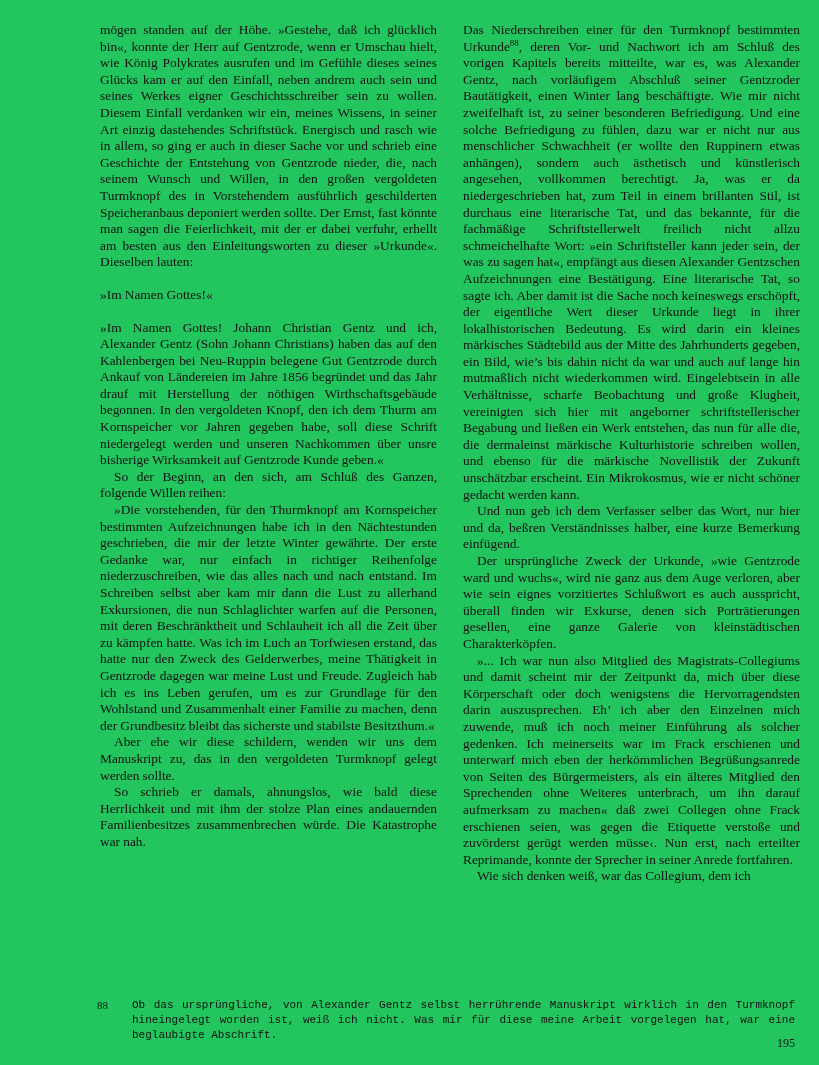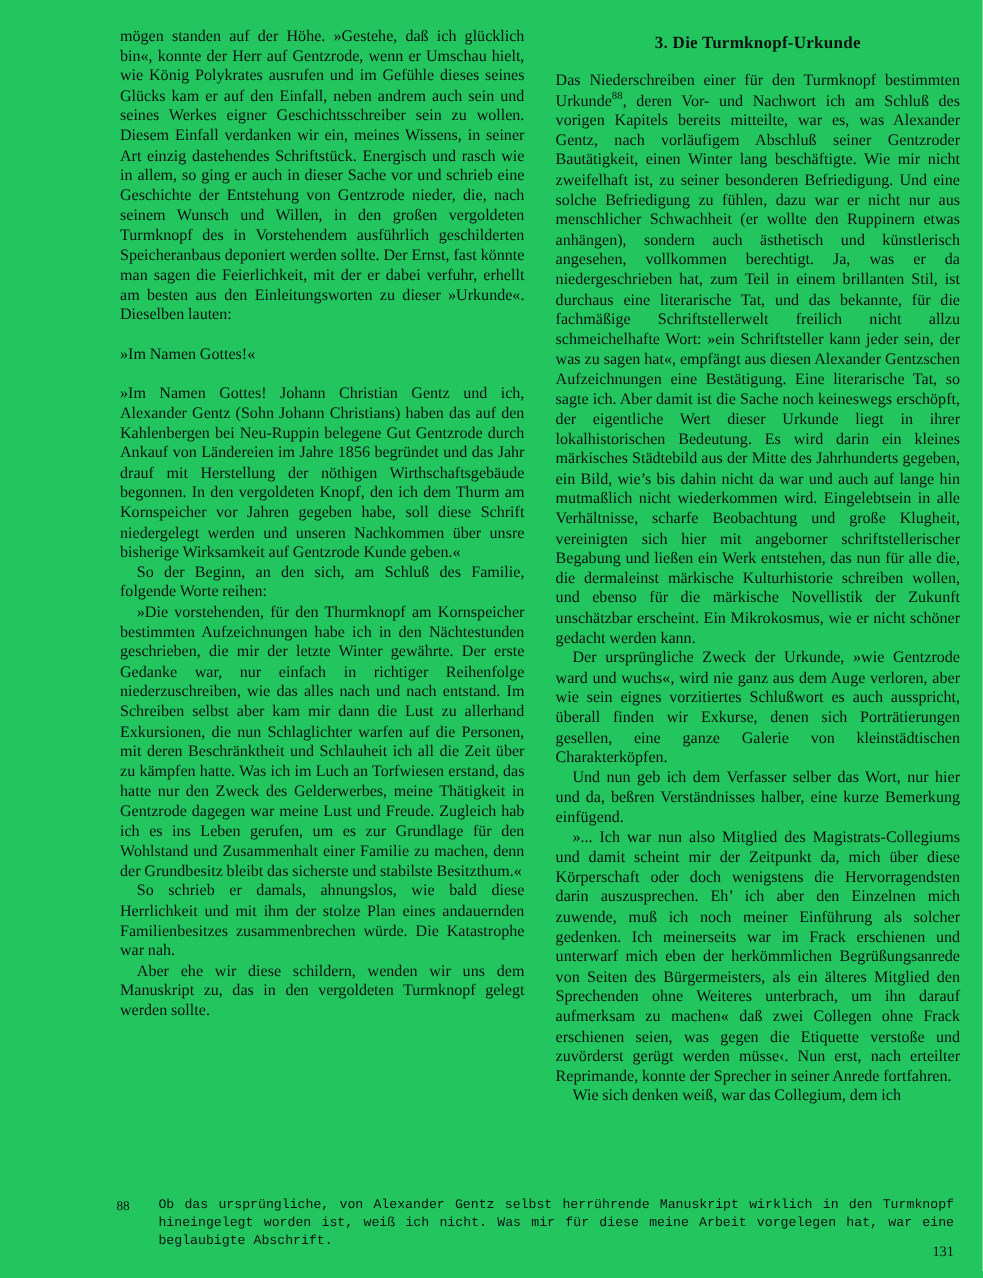--- a/index.html
+++ b/index.html
@@ -84,37 +84,36 @@
 <body>
 
 <div class="page">
 
   <div class="columns">
 
     <div class="col">
       <p>mögen standen auf der Höhe. »Gestehe, daß ich glücklich bin«, konnte der Herr auf Gentzrode, wenn er Umschau hielt, wie König Polykrates ausrufen und im Gefühle dieses seines Glücks kam er auf den Einfall, neben andrem auch sein und seines Werkes eigner Geschichtsschreiber sein zu wollen. Diesem Einfall verdanken wir ein, meines Wissens, in seiner Art einzig dastehendes Schriftstück. Energisch und rasch wie in allem, so ging er auch in dieser Sache vor und schrieb eine Geschichte der Entstehung von Gentzrode nieder, die, nach seinem Wunsch und Willen, in den großen vergoldeten Turmknopf des in Vorstehendem ausführlich geschilderten Speicheranbaus deponiert werden sollte. Der Ernst, fast könnte man sagen die Feierlichkeit, mit der er dabei verfuhr, erhellt am besten aus den Einleitungsworten zu dieser »Urkunde«. Dieselben lauten:</p>
       <p class="invocation">»Im Namen Gottes!«</p>
       <p>»Im Namen Gottes! Johann Christian Gentz und ich, Alexander Gentz (Sohn Johann Christians) haben das auf den Kahlenbergen bei Neu-Ruppin belegene Gut Gentzrode durch Ankauf von Ländereien im Jahre 1856 begründet und das Jahr drauf mit Herstellung der nöthigen Wirthschaftsgebäude begonnen. In den vergoldeten Knopf, den ich dem Thurm am Kornspeicher vor Jahren gegeben habe, soll diese Schrift niedergelegt werden und unseren Nachkommen über unsre bisherige Wirksamkeit auf Gentzrode Kunde geben.«</p>
-      <p class="indent">So der Beginn, an den sich, am Schluß des Familie, folgende Worte reihen:</p>
+      <p class="indent">So der Beginn, an den sich, am Schluß des Ganzen, folgende Willen reihen:</p>
       <p class="indent">»Die vorstehenden, für den Thurmknopf am Kornspeicher bestimmten Aufzeichnungen habe ich in den Nächtestunden geschrieben, die mir der letzte Winter gewährte. Der erste Gedanke war, nur einfach in richtiger Reihenfolge niederzuschreiben, wie das alles nach und nach entstand. Im Schreiben selbst aber kam mir dann die Lust zu allerhand Exkursionen, die nun Schlaglichter warfen auf die Personen, mit deren Beschränktheit und Schlauheit ich all die Zeit über zu kämpfen hatte. Was ich im Luch an Torfwiesen erstand, das hatte nur den Zweck des Gelderwerbes, meine Thätigkeit in Gentzrode dagegen war meine Lust und Freude. Zugleich hab ich es ins Leben gerufen, um es zur Grundlage für den Wohlstand und Zusammenhalt einer Familie zu machen, denn der Grundbesitz bleibt das sicherste und stabilste Besitzthum.«</p>
+      <p class="indent">Aber ehe wir diese schildern, wenden wir uns dem Manuskript zu, das in den vergoldeten Turmknopf gelegt werden sollte.</p>
       <p class="indent">So schrieb er damals, ahnungslos, wie bald diese Herrlichkeit und mit ihm der stolze Plan eines andauernden Familienbesitzes zusammenbrechen würde. Die Katastrophe war nah.</p>
-      <p class="indent">Aber ehe wir diese schildern, wenden wir uns dem Manuskript zu, das in den vergoldeten Turmknopf gelegt werden sollte.</p>
     </div>
 
     <div class="col">
-      <h2 class="section-heading">3. Die Turmknopf-Urkunde</h2>
       <p><span>Das Niederschreiben einer für den Turmknopf bestimmten Urkunde</span><sup class="fnref">88</sup><span>, deren Vor- und Nachwort ich am Schluß des vorigen Kapitels bereits mitteilte, war es, was Alexander Gentz, nach vorläufigem Abschluß seiner Gentzroder Bautätigkeit, einen Winter lang beschäftigte. Wie mir nicht zweifelhaft ist, zu seiner besonderen Befriedigung. Und eine solche Befriedigung zu fühlen, dazu war er nicht nur aus menschlicher Schwachheit (er wollte den Ruppinern etwas anhängen), sondern auch ästhetisch und künstlerisch angesehen, vollkommen berechtigt. Ja, was er da niedergeschrieben hat, zum Teil in einem brillanten Stil, ist durchaus eine literarische Tat, und das bekannte, für die fachmäßige Schriftstellerwelt freilich nicht allzu schmeichelhafte Wort: »ein Schriftsteller kann jeder sein, der was zu sagen hat«, empfängt aus diesen Alexander Gentzschen Aufzeichnungen eine Bestätigung. Eine literarische Tat, so sagte ich. Aber damit ist die Sache noch keineswegs erschöpft, der eigentliche Wert dieser Urkunde liegt in ihrer lokalhistorischen Bedeutung. Es wird darin ein kleines märkisches Städtebild aus der Mitte des Jahrhunderts gegeben, ein Bild, wie’s bis dahin nicht da war und auch auf lange hin mutmaßlich nicht wiederkommen wird. Eingelebtsein in alle Verhältnisse, scharfe Beobachtung und große Klugheit, vereinigten sich hier mit angeborner schriftstellerischer Begabung und ließen ein Werk entstehen, das nun für alle die, die dermaleinst märkische Kulturhistorie schreiben wollen, und ebenso für die märkische Novellistik der Zukunft unschätzbar erscheint. Ein Mikrokosmus, wie er nicht schöner gedacht werden kann.</span></p>
+      <p class="indent">Und nun geb ich dem Verfasser selber das Wort, nur hier und da, beßren Verständnisses halber, eine kurze Bemerkung einfügend.</p>
       <p class="indent">Der ursprüngliche Zweck der Urkunde, »wie Gentzrode ward und wuchs«, wird nie ganz aus dem Auge verloren, aber wie sein eignes vorzitiertes Schlußwort es auch ausspricht, überall finden wir Exkurse, denen sich Porträtierungen gesellen, eine ganze Galerie von kleinstädtischen Charakterköpfen.</p>
-      <p class="indent">Und nun geb ich dem Verfasser selber das Wort, nur hier und da, beßren Verständnisses halber, eine kurze Bemerkung einfügend.</p>
       <p class="indent">»... Ich war nun also Mitglied des Magistrats-Collegiums und damit scheint mir der Zeitpunkt da, mich über diese Körperschaft oder doch wenigstens die Hervorragendsten darin auszusprechen. Eh’ ich aber den Einzelnen mich zuwende, muß ich noch meiner Einführung als solcher gedenken. Ich meinerseits war im Frack erschienen und unterwarf mich eben der herkömmlichen Begrüßungsanrede von Seiten des Bürgermeisters, als ein älteres Mitglied den Sprechenden ohne Weiteres unterbrach, um ihn darauf aufmerksam zu machen« daß zwei Collegen ohne Frack erschienen seien, was gegen die Etiquette verstoße und zuvörderst gerügt werden müsse‹. Nun erst, nach erteilter Reprimande, konnte der Sprecher in seiner Anrede fortfahren.</p>
       <p class="indent">Wie sich denken weiß, war das Collegium, dem ich</p>
     </div>
 
   </div>
 
   <div class="footnote">
     <span class="fn-num">88</span>
     <span class="fn-text">Ob das ursprüngliche, von Alexander Gentz selbst herrührende Manuskript wirklich in den Turmknopf hineingelegt worden ist, weiß ich nicht. Was mir für diese meine Arbeit vorgelegen hat, war eine beglaubigte Abschrift.</span>
   </div>
 
-  <div class="page-number">131</div>
+  <div class="page-number">195</div>
 
 </div>
 
 </body></html>

